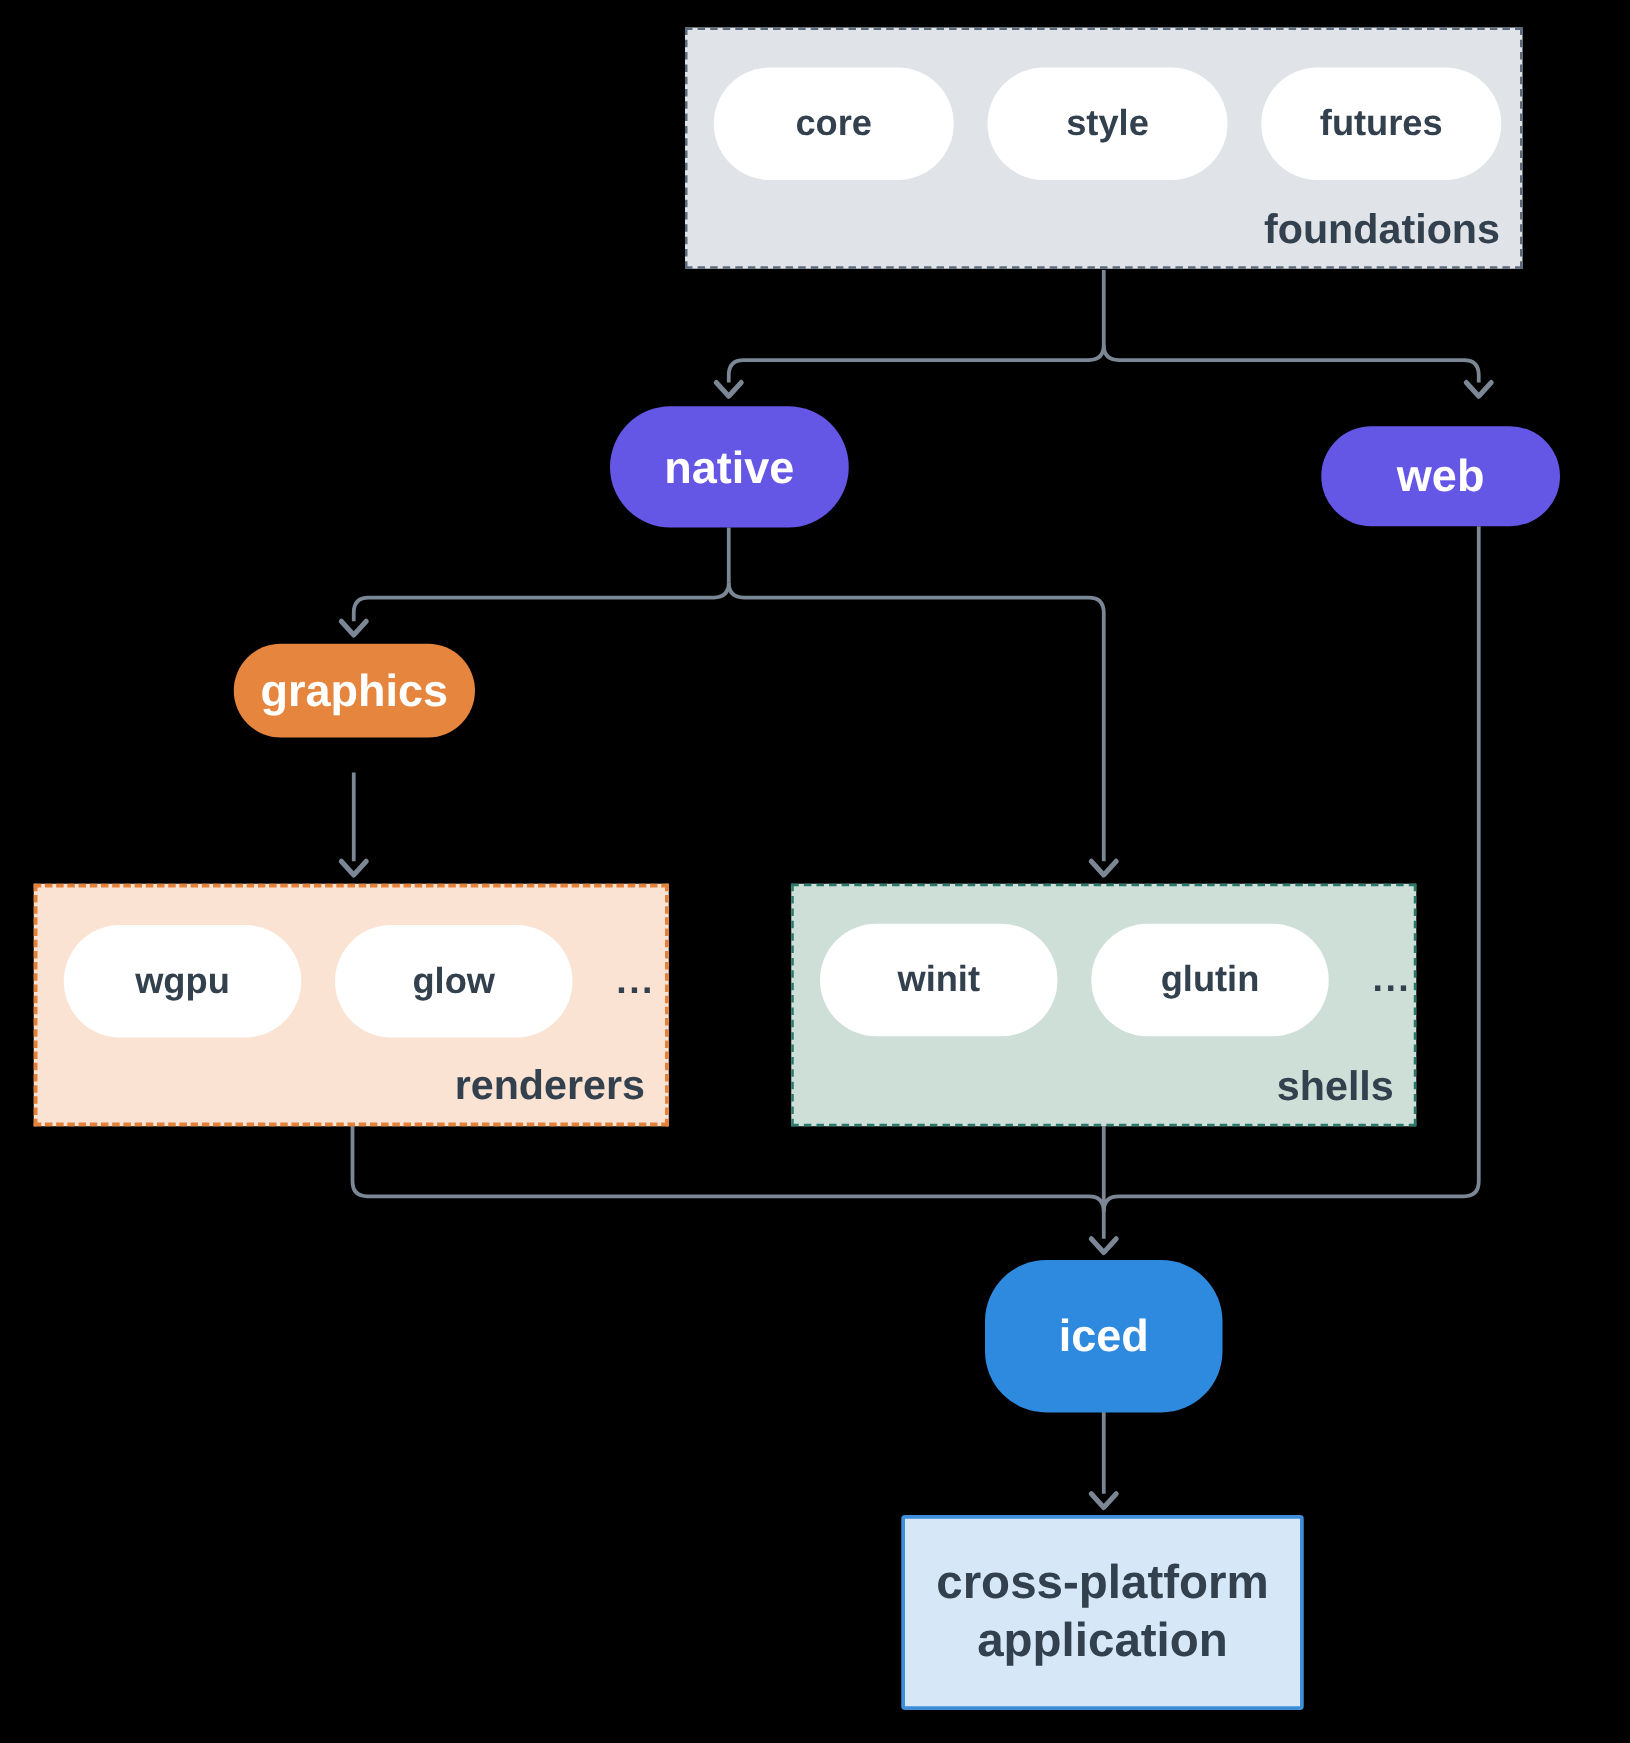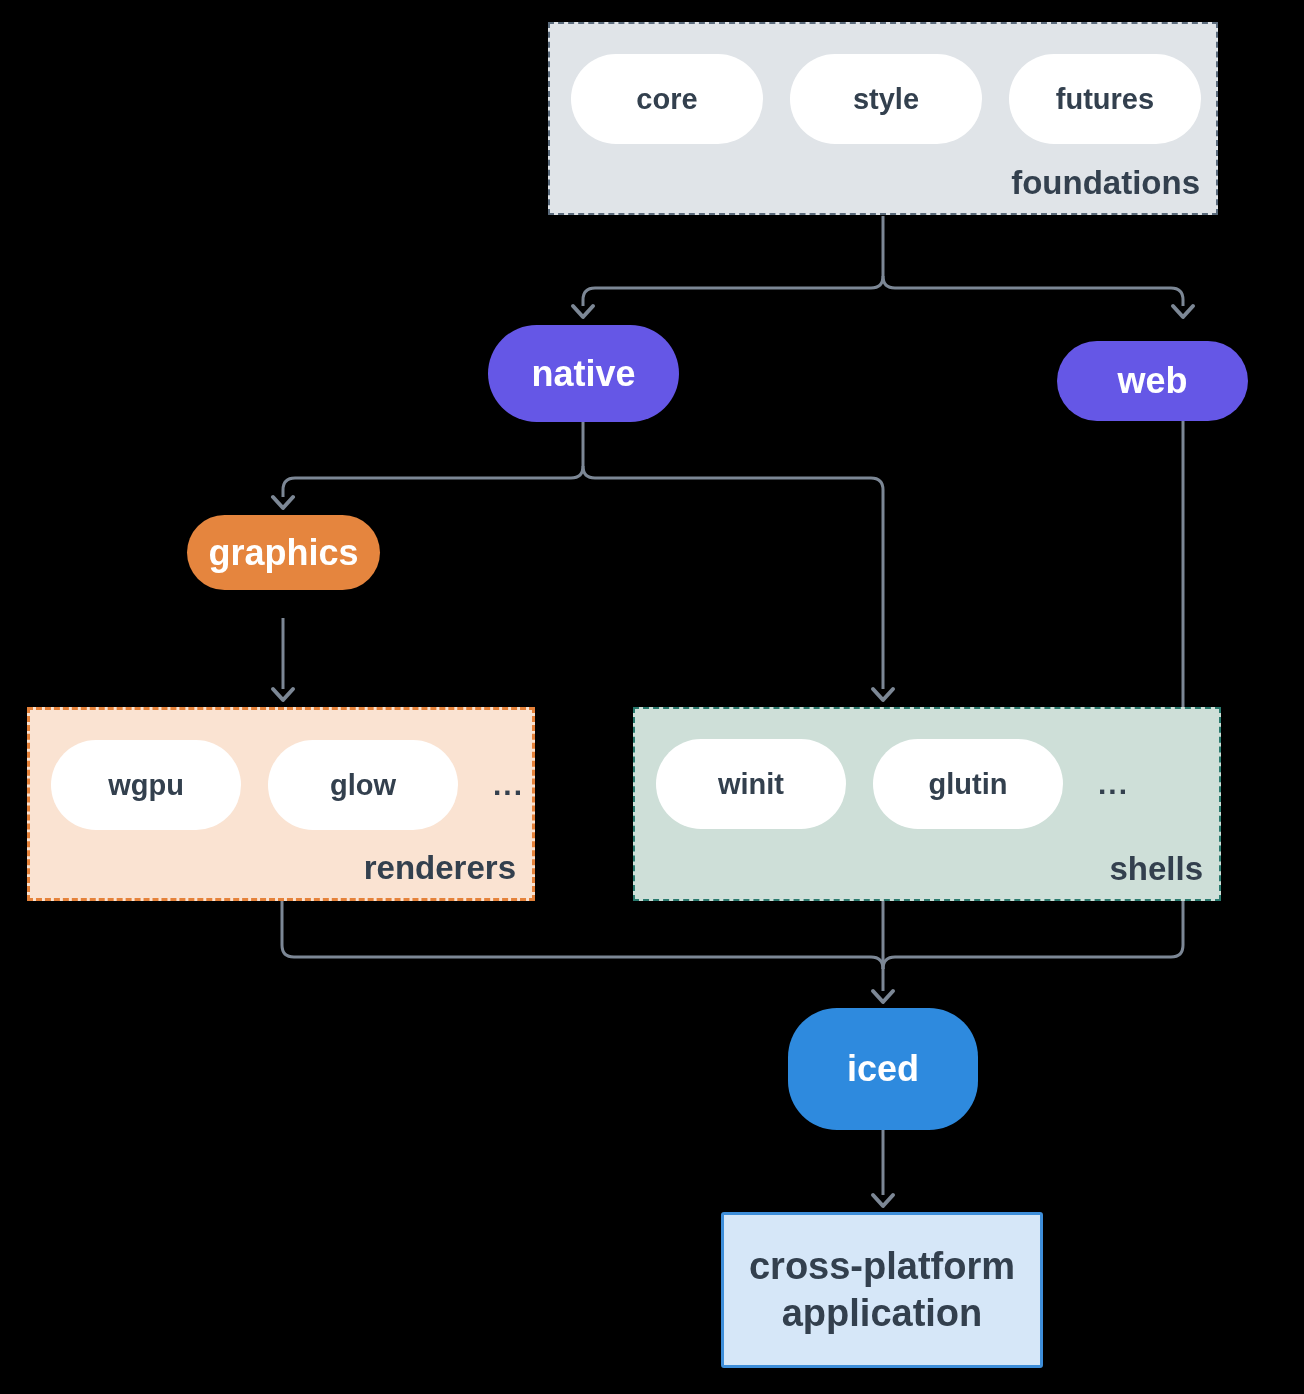--- a/index.html
+++ b/index.html
@@ -31,21 +31,21 @@
     left: 548px; top: 22px; width: 670px; height: 193px;
     background: var(--foundations-fill, #e0e4e8);
     border: 2px dashed var(--foundations-border, #5b6b7c);
   }
   .group-renderers {
     left: 27px; top: 707px; width: 508px; height: 194px;
     background: var(--renderers-fill, #fae3d2);
     border: 3px dashed var(--renderers-border, #e5823a);
   }
   .group-shells {
-    left: 633px; top: 707px; width: 588px; height: 194px;
+    left: 633px; top: 707px; width: 500px; height: 194px;
     background: var(--shells-fill, #cedfd8);
     border: 2px dashed var(--shells-border, #2a7a6e);
   }
   .pills {
     position: absolute; left: 21px; top: 30px;
     display: flex; gap: 27px; align-items: center;
   }
   .pill-white {
     width: 190px; height: 90px;
     background: #fff; border-radius: 46px;

